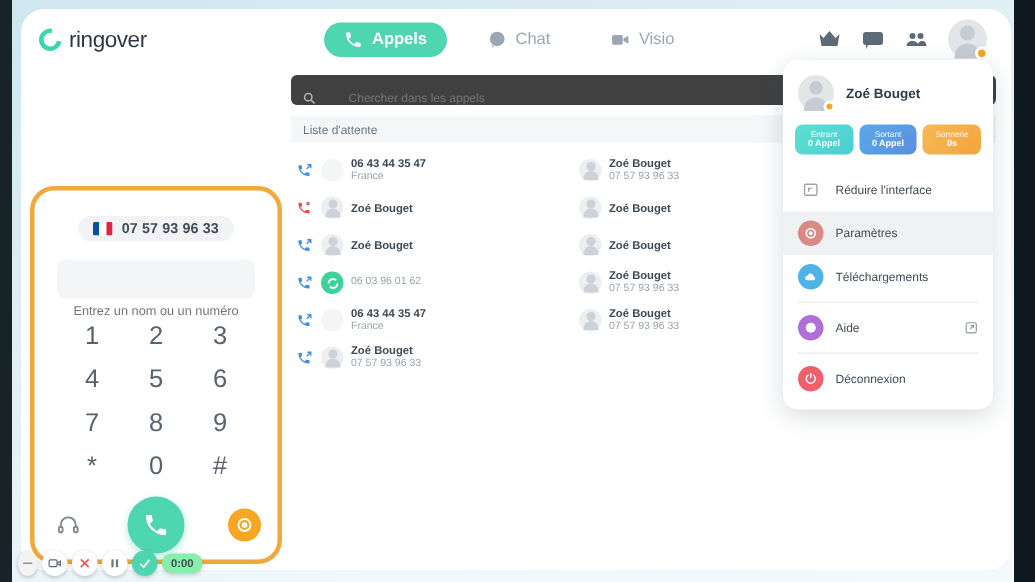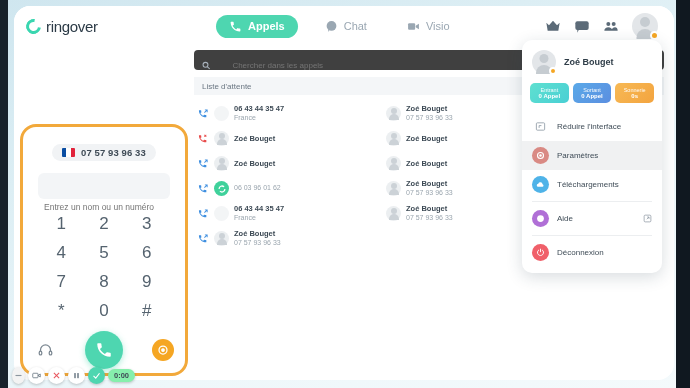--- a/index.html
+++ b/index.html
@@ -82,21 +82,21 @@
   }
   .flag{ width:13px; height:9px; display:flex; border-radius:1px; overflow:hidden;}
   .flag i{ flex:1; }
   .flag .b{background:#0b4ea2;} .flag .w{background:#fff;} .flag .r{background:#e1233b;}
   .num-chip span{ font-size:9.5px; color:#3f4b56; font-weight:600; letter-spacing:0.1px;}
   .search-field{
     margin-top:12px; width:132px; height:26px; background:#f3f5f7; border-radius:6px;
     display:flex; align-items:center; justify-content:center;
   }
   .search-field input{
-    border:none; background:transparent; outline:none; width:120px; 
+    border:none; background:transparent; outline:none; width:120px; text-align:center;
     font-size:8.5px; color:#9aa5af; font-family:"Liberation Sans", sans-serif;margin-top:42px;
   }
   .keypad{ margin-top:12px; width:128px; display:grid; grid-template-columns:repeat(3,1fr); row-gap:4px;}
   .key{
     height:25px; display:flex; align-items:center; justify-content:center;
     font-size:17px; color:#55636f; cursor:pointer; font-weight:400;
   }
   .dial-actions{
     margin-top:8px; width:140px; display:flex; align-items:center; justify-content:space-between;
   }

